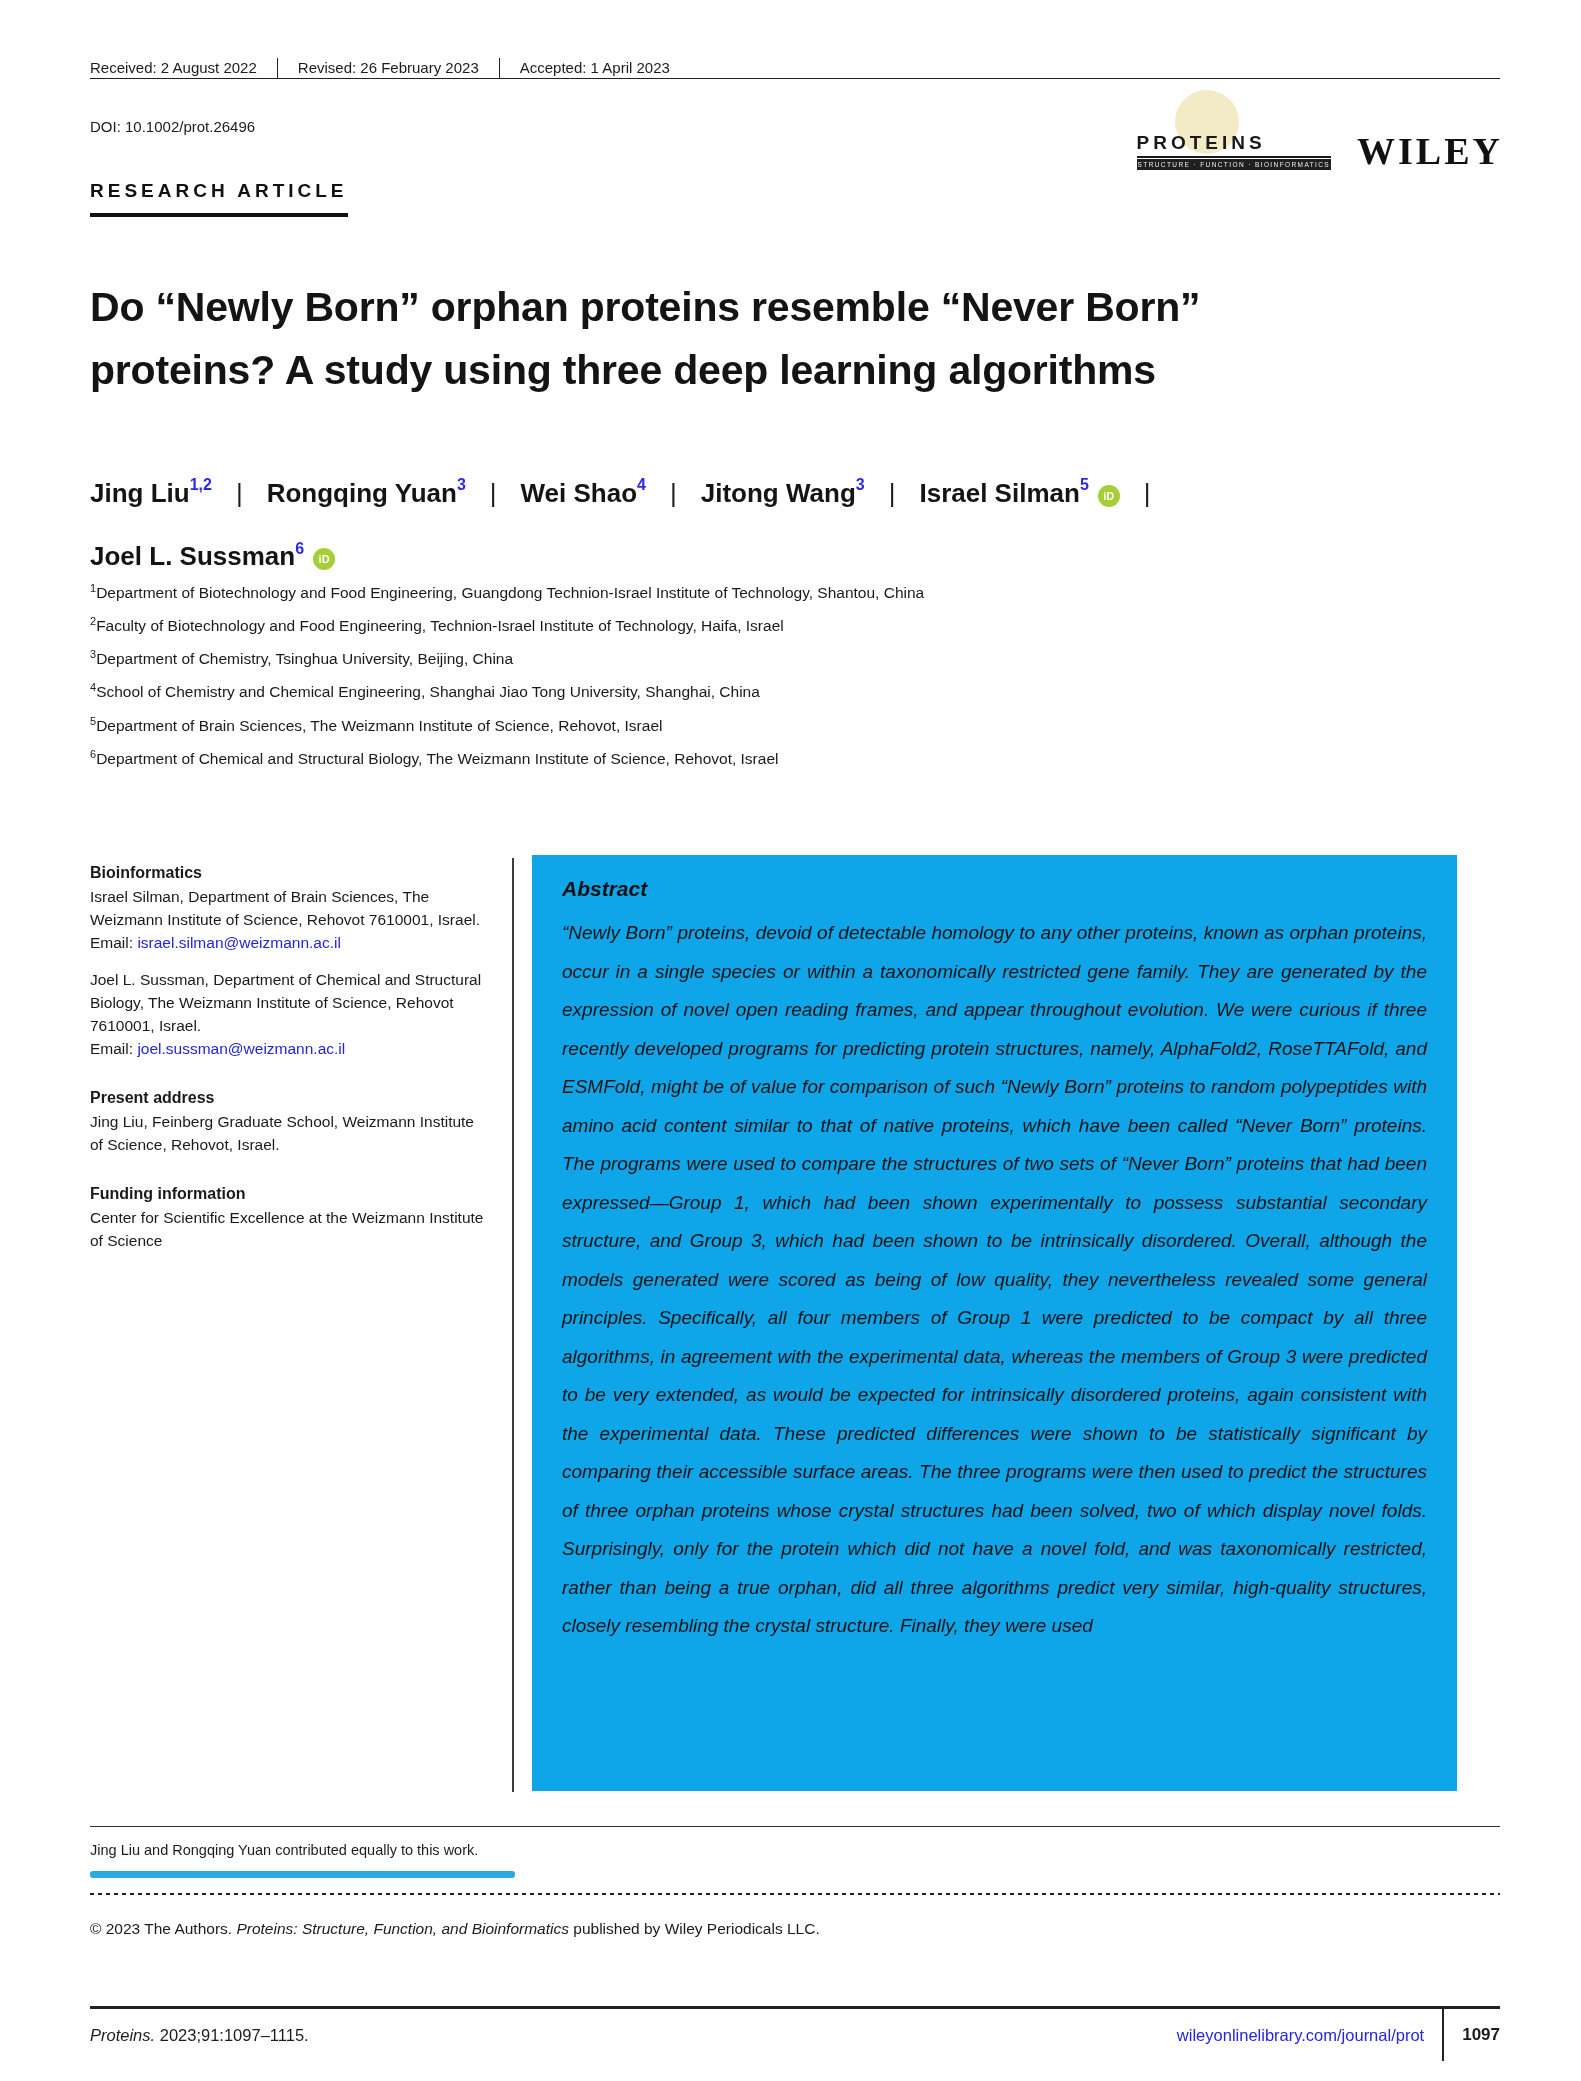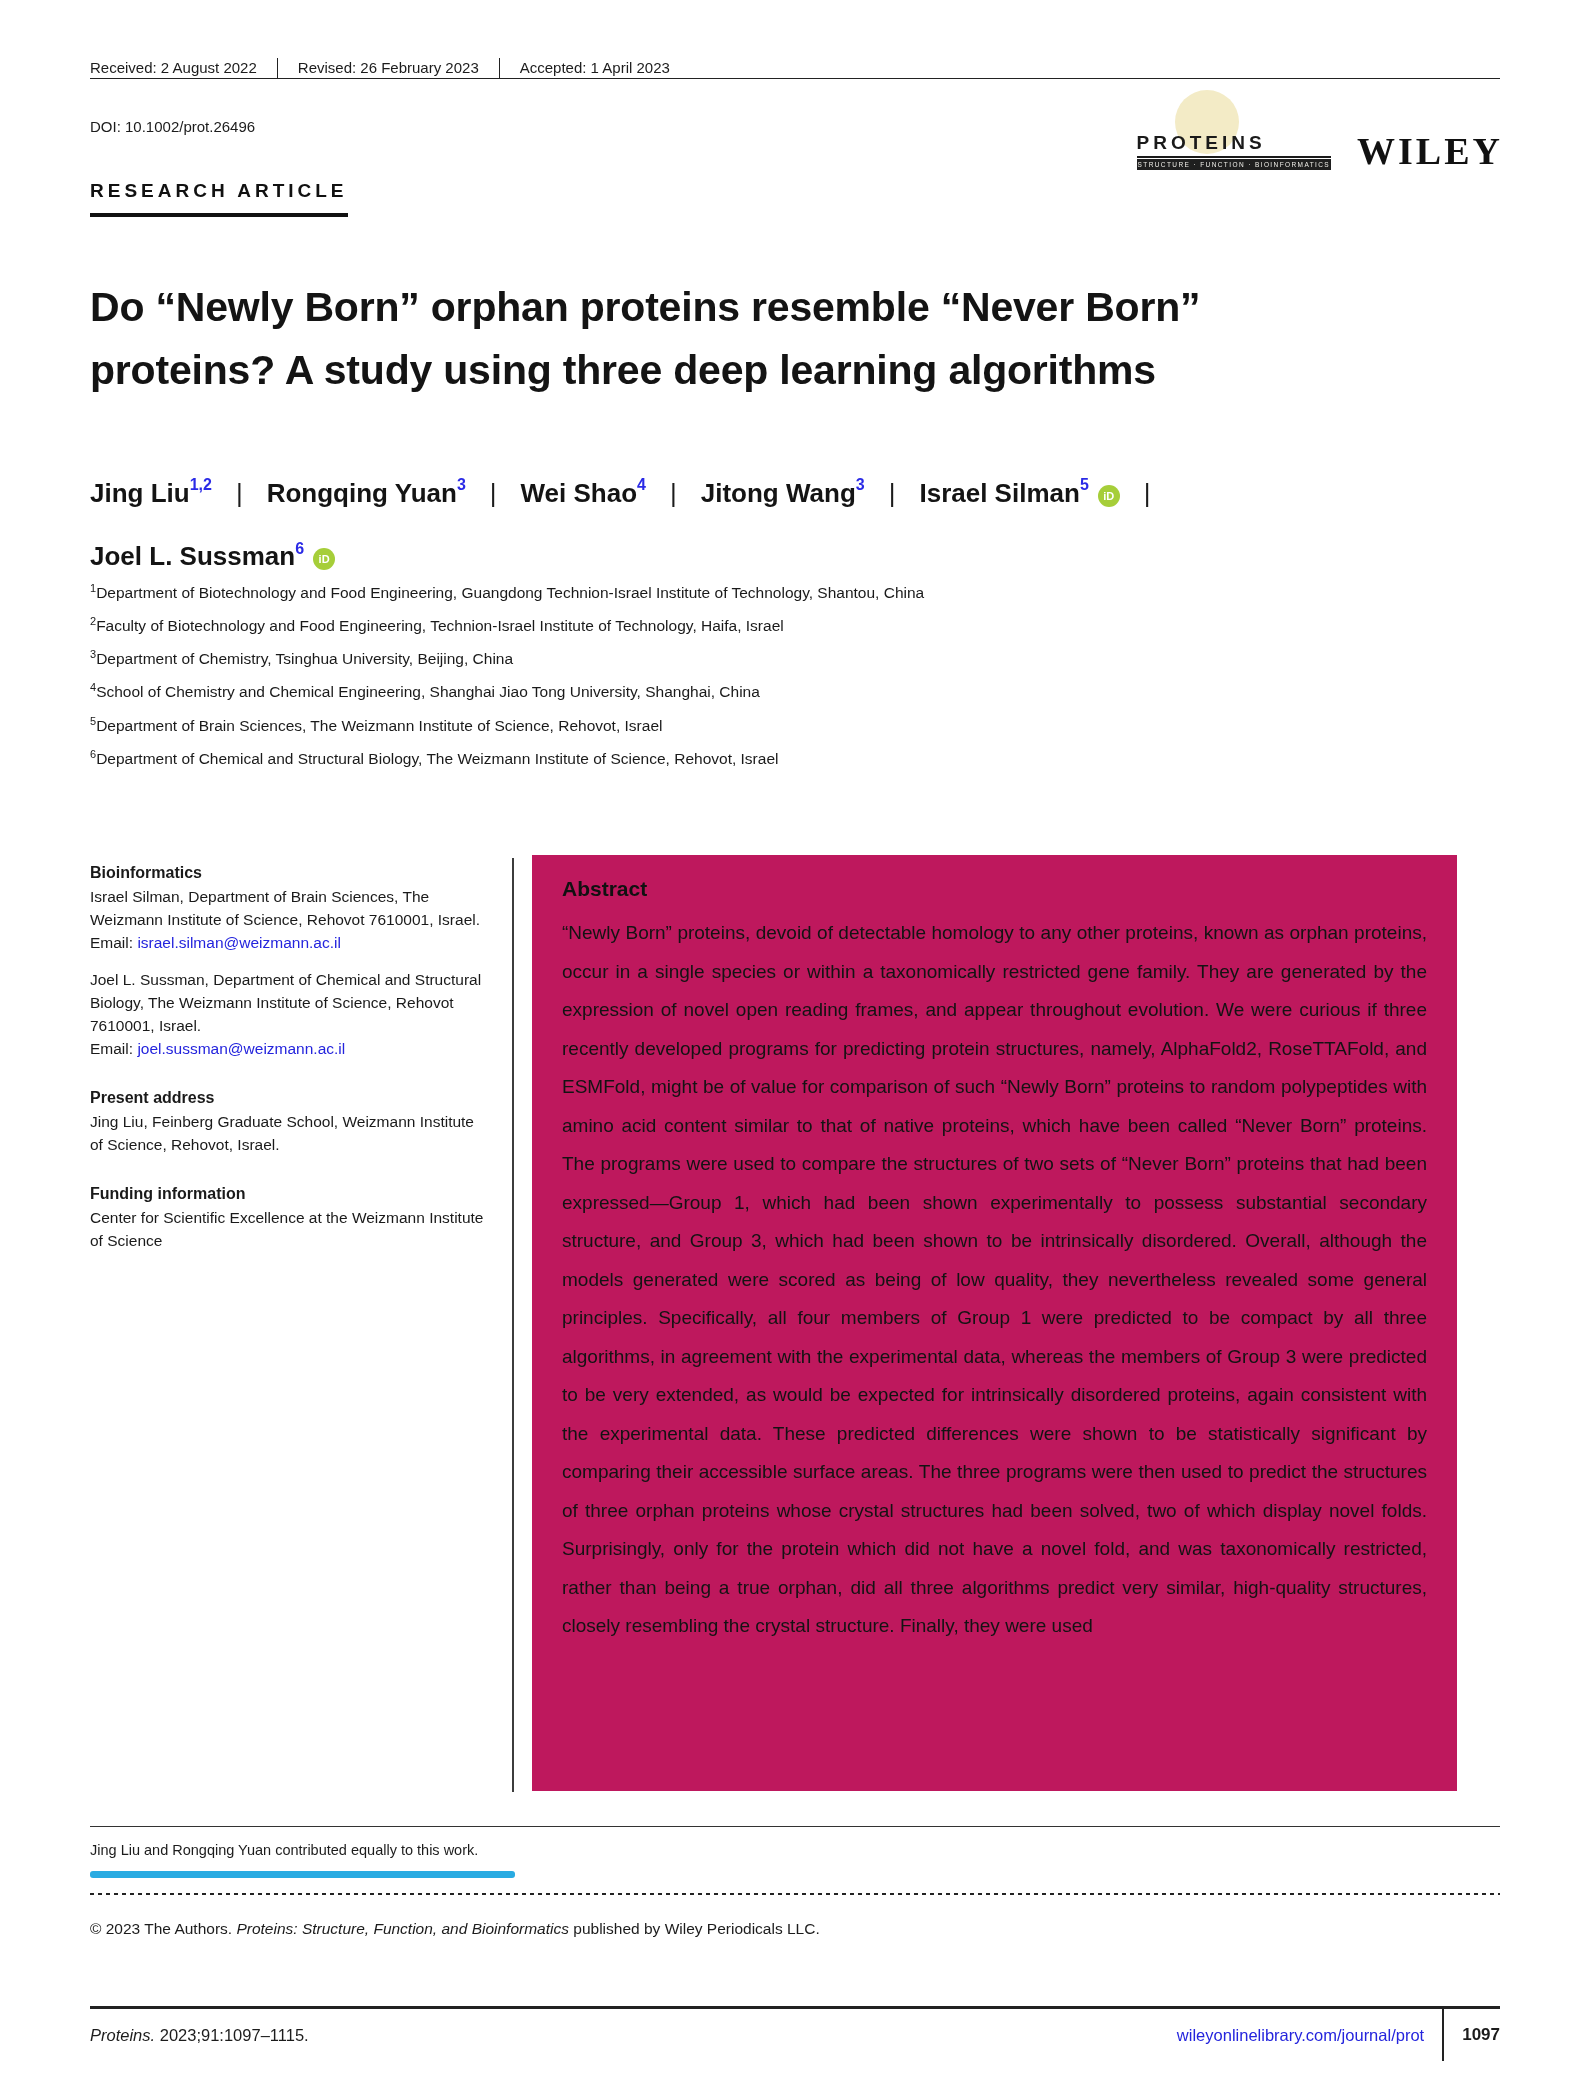--- a/index.html
+++ b/index.html
@@ -150,21 +150,21 @@
     <p>Jing Liu, Feinberg Graduate School, Weizmann Institute of Science, Rehovot, Israel.</p>
   </div>
   <div class="block">
     <h4>Funding information</h4>
     <p>Center for Scientific Excellence at the Weizmann Institute of Science</p>
   </div>
 </div>
 
 <div class="abs col-divider"></div>
 
-<div class="abs abstract-box" style="background:#be185d;">
+<div class="abs abstract-box" style="background:#0ea5e9;font-style:italic;">
   <h3>Abstract</h3>
   <div class="abstract-body">“Newly Born” proteins, devoid of detectable homology to any other proteins, known as orphan proteins, occur in a single species or within a taxonomically restricted gene family. They are generated by the expression of novel open reading frames, and appear throughout evolution. We were curious if three recently developed programs for predicting protein structures, namely, AlphaFold2, RoseTTAFold, and ESMFold, might be of value for comparison of such “Newly Born” proteins to random polypeptides with amino acid content similar to that of native proteins, which have been called “Never Born” proteins. The programs were used to compare the structures of two sets of “Never Born” proteins that had been expressed—Group 1, which had been shown experimentally to possess substantial secondary structure, and Group 3, which had been shown to be intrinsically disordered. Overall, although the models generated were scored as being of low quality, they nevertheless revealed some general principles. Specifically, all four members of Group 1 were predicted to be compact by all three algorithms, in agreement with the experimental data, whereas the members of Group 3 were predicted to be very extended, as would be expected for intrinsically disordered proteins, again consistent with the experimental data. These predicted differences were shown to be statistically significant by comparing their accessible surface areas. The three programs were then used to predict the structures of three orphan proteins whose crystal structures had been solved, two of which display novel folds. Surprisingly, only for the protein which did not have a novel fold, and was taxonomically restricted, rather than being a true orphan, did all three algorithms predict very similar, high-quality structures, closely resembling the crystal structure. Finally, they were used</div>
 </div>
 
 <div class="abs footnote-rule"></div>
 <div class="abs footnote">Jing Liu and Rongqing Yuan contributed equally to this work.</div>
 <div class="abs cyan-bar" style="background:#29abe2;"></div>
 <div class="abs dashed-rule"></div>
 
 <div class="abs license">

